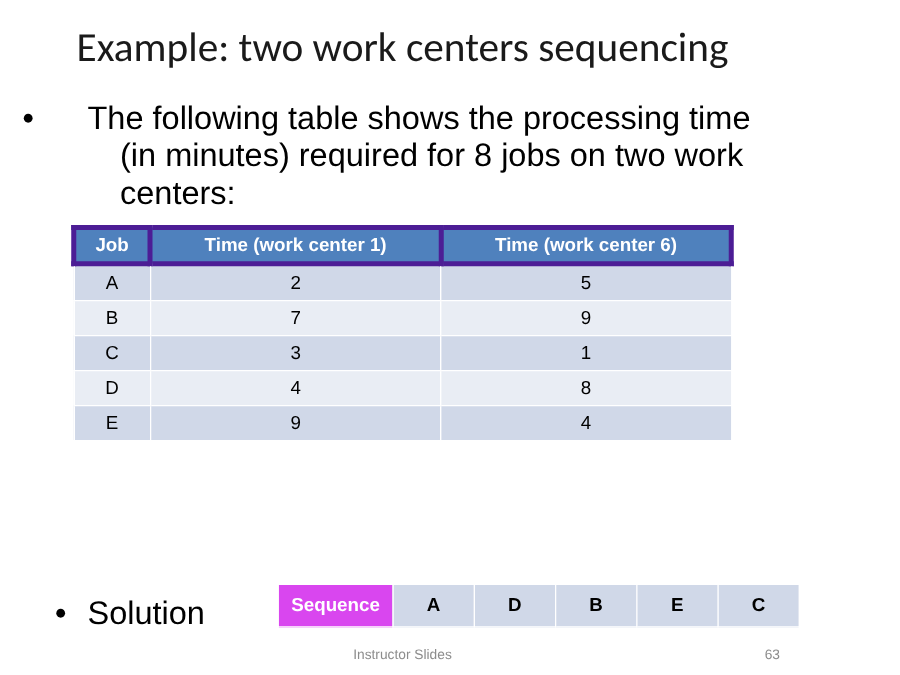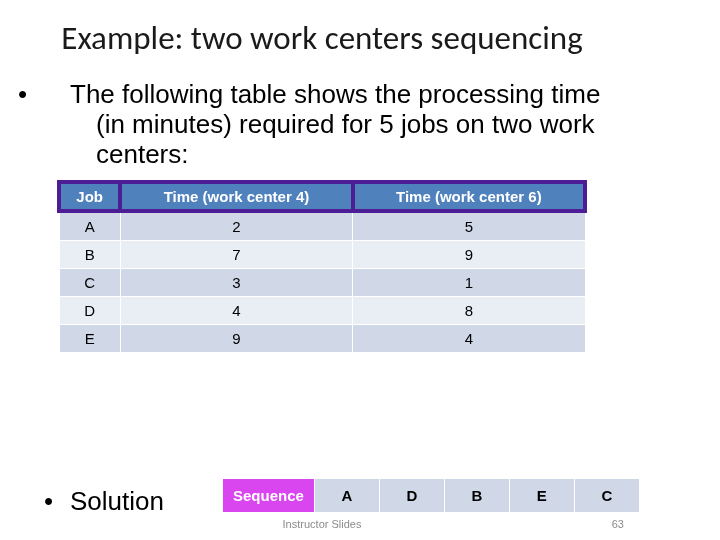--- a/index.html
+++ b/index.html
@@ -60,21 +60,21 @@
     border: 1px solid #fff;
     text-align: center;
   }
   table.data tr.odd td { background: #d0d8e8; }
   table.data tr.even td { background: #e9edf4; }
 
   .solution-row {
     position: absolute;
     left: 0;
     right: 0;
-    top: 478px;
+    top: 467px;
     height: 50px;
   }
   .solution-label {
     position: absolute;
     left: 44px;
     top: 8px;
     font-size: 26px;
   }
   .solution-label .bullet {
     display: inline-block;
@@ -123,28 +123,28 @@
   }
 </style>
 </head>
 <body>
 
 <div class="slide">
 
   <div class="title">Example: two work centers sequencing</div>
 
   <div class="body-text">
-    <span class="bullet">•</span><span>The following table shows the processing time (in minutes) required for 5 jobs on two work centers:</span>
+    <span class="bullet">•</span><span>The following table shows the processing time (in minutes) required for 8 jobs on two work centers:</span>
   </div>
 
   <table class="data">
     <thead>
       <tr>
         <th>Job</th>
-        <th>Time  (work center 4)</th>
+        <th>Time  (work center 1)</th>
         <th>Time  (work center  6)</th>
       </tr>
     </thead>
     <tbody>
       <tr class="odd">
         <td>A</td>
         <td>2</td>
         <td>5</td>
       </tr>
       <tr class="even">

